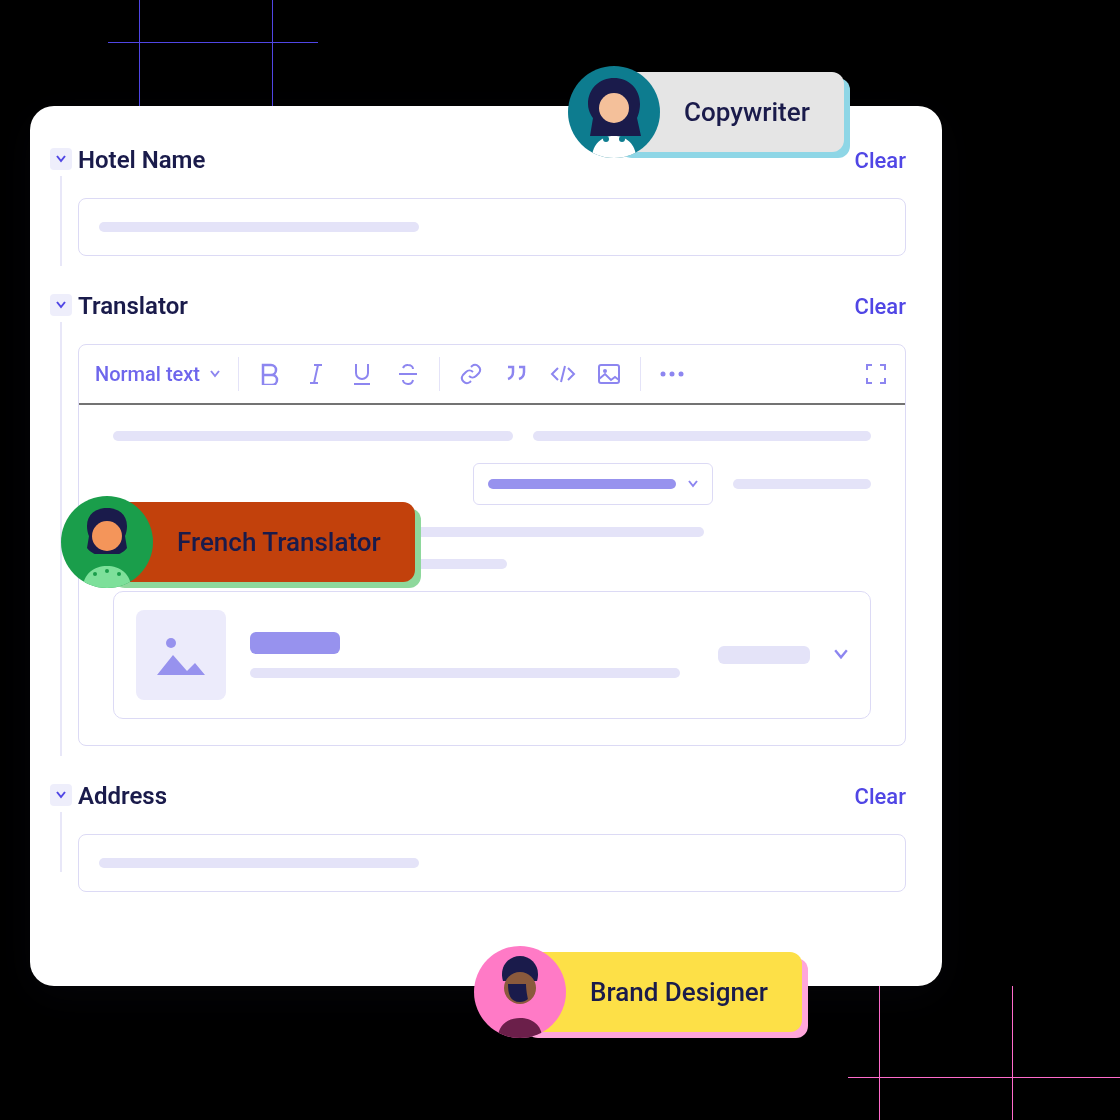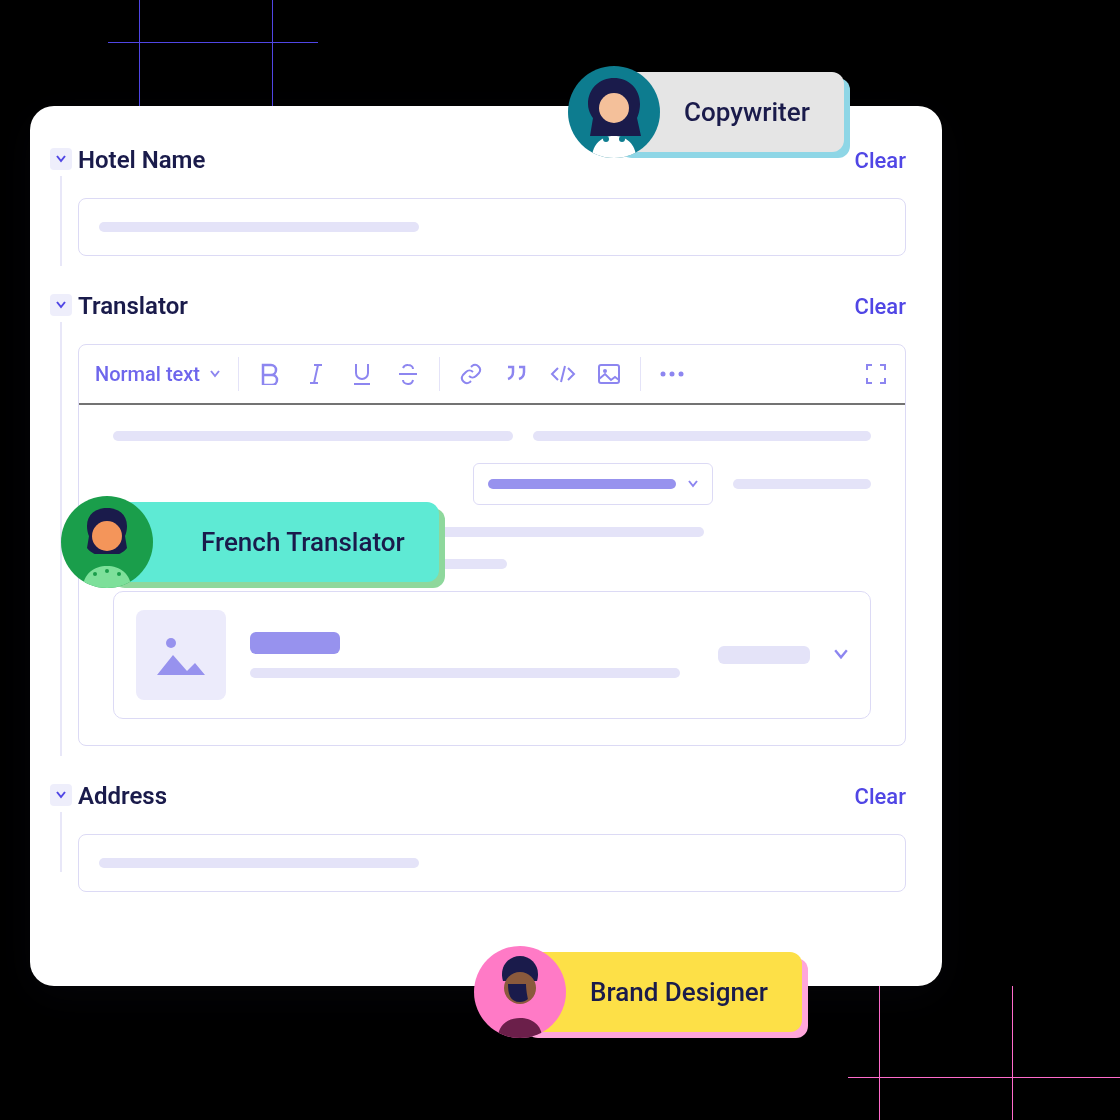--- a/index.html
+++ b/index.html
@@ -170,21 +170,21 @@
   .role-badge .avatar {
     width: 92px; height: 92px;
     border-radius: 50%;
     margin-left: -46px;
     flex-shrink: 0;
     overflow: hidden;
     position: relative;
   }
   .role-badge .label { padding: 0 34px 0 24px; }
   .badge-teal   { background: #e5e5e5; box-shadow: 6px 6px 0 #8ed6e6; }
-  .badge-green  { background: #5eead4; box-shadow: 6px 6px 0 #8ed89c; gap: 24px; }
+  .badge-green  { background: #c2410c; box-shadow: 6px 6px 0 #8ed89c; }
   .badge-pink   { background: #fde047; box-shadow: 6px 6px 0 #ffa6da; }
 
   .av-teal  { background:#0d7c8f; }
   .av-green { background:#1a9e4b; }
   .av-pink  { background:#ff7ac6; }
 
 </style>
 </head>
 <body>
 

